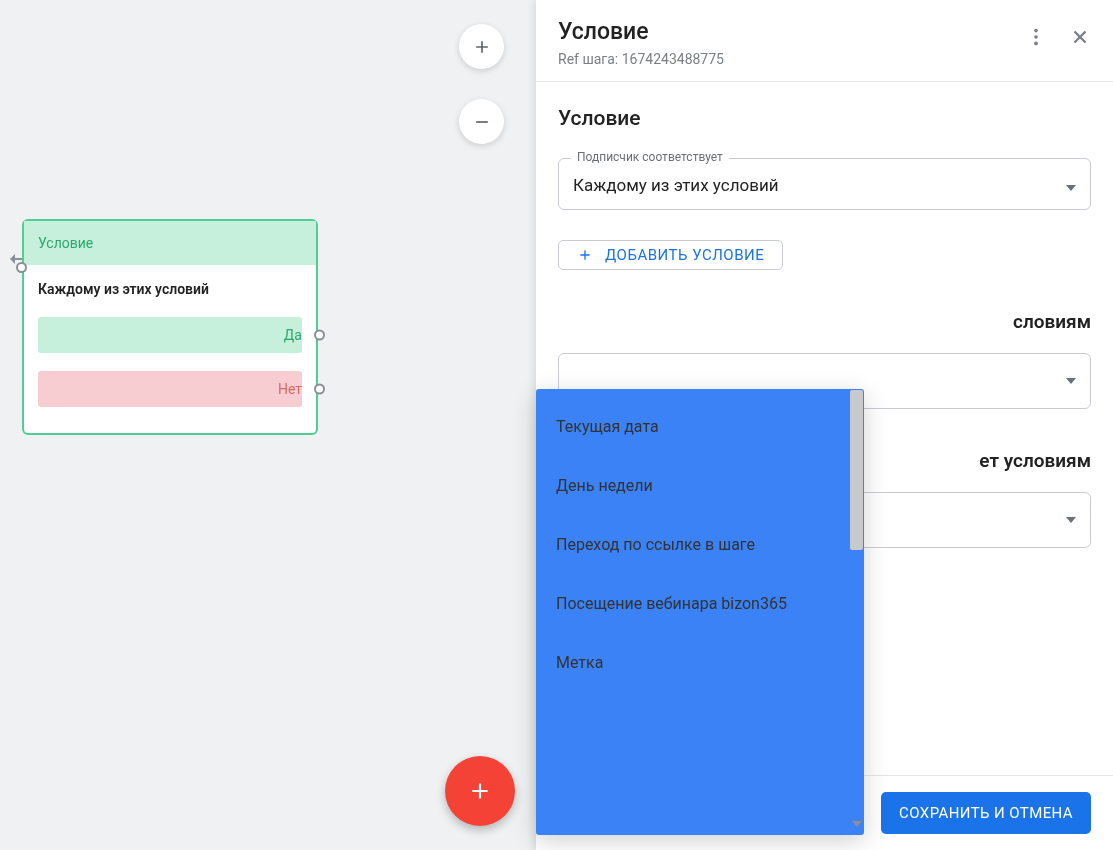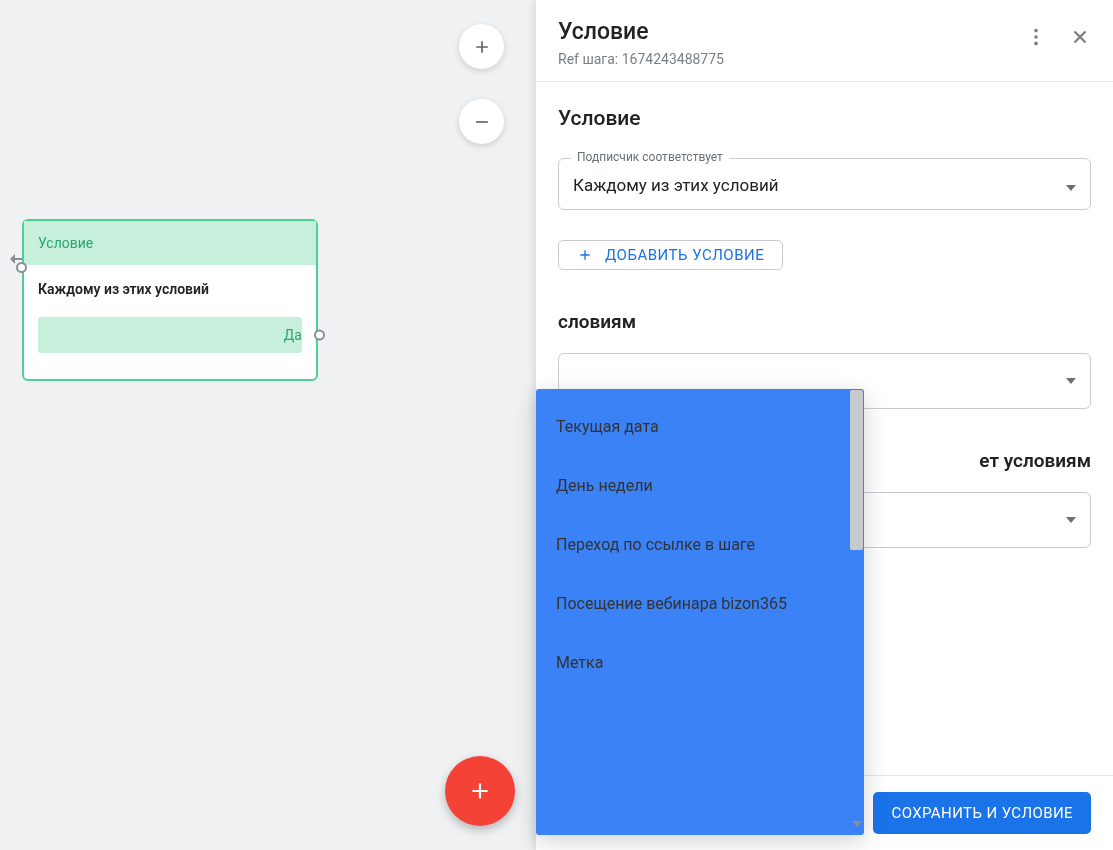--- a/index.html
+++ b/index.html
@@ -121,20 +121,24 @@
     <span class="port port-in"></span>
     <div class="node-header">
       <span>Условие</span>
     </div>
     <div class="node-body">
       <div class="node-match">Каждому из этих условий</div>
       <div class="branch branch-yes">
         <span>Да</span>
         <span class="port port-out"></span>
       </div>
+      <div class="branch branch-no">
+        <span>Нет</span>
+        <span class="port port-out"></span>
+      </div>
     </div>
   </div>
 
   <div class="zoom-controls">
     <div class="zoom-btn">
       <svg viewBox="0 0 24 24">
           <path fill="currentColor" d="M11 5h2v6h6v2h-6v6h-2v-6H5v-2h6z"></path>
         </svg>
     </div>
     <div class="zoom-btn">
@@ -188,21 +192,21 @@
     </div>
 
     <div class="add-btn">
       <svg viewBox="0 0 24 24">
           <path fill="currentColor" d="M11 5h2v6h6v2h-6v6h-2v-6H5v-2h6z"></path>
         </svg>
       <span>ДОБАВИТЬ УСЛОВИЕ</span>
     </div>
 
     <div class="hidden-section">
-      <div class="st" style="">словиям</div>
+      <div class="st" style="text-align:right;">словиям</div>
       <div class="empty-select">
         <svg class="chev-svg" viewBox="0 0 10 6">
             <path d="M0 0l5 6 5-6z" fill="currentColor"></path>
           </svg>
       </div>
       <div class="st" style="text-align:right;">ет условиям</div>
       <div class="empty-select">
         <svg class="chev-svg" viewBox="0 0 10 6">
             <path d="M0 0l5 6 5-6z" fill="currentColor"></path>
           </svg>
@@ -222,15 +226,15 @@
       <span class="menu-chev">
         <svg width="10" height="6" viewBox="0 0 10 6">
             <path d="M0 0l5 6 5-6z" fill="currentColor"></path>
           </svg>
       </span>
     </div>
   </div>
 
   <div class="panel-footer">
     <span class="btn-flat">ОТМЕНА</span>
-    <span class="btn-primary">СОХРАНИТЬ И УСЛОВИЕ</span>
+    <span class="btn-primary">СОХРАНИТЬ И ОТМЕНА</span>
   </div>
 </div>
 
 </body></html>

